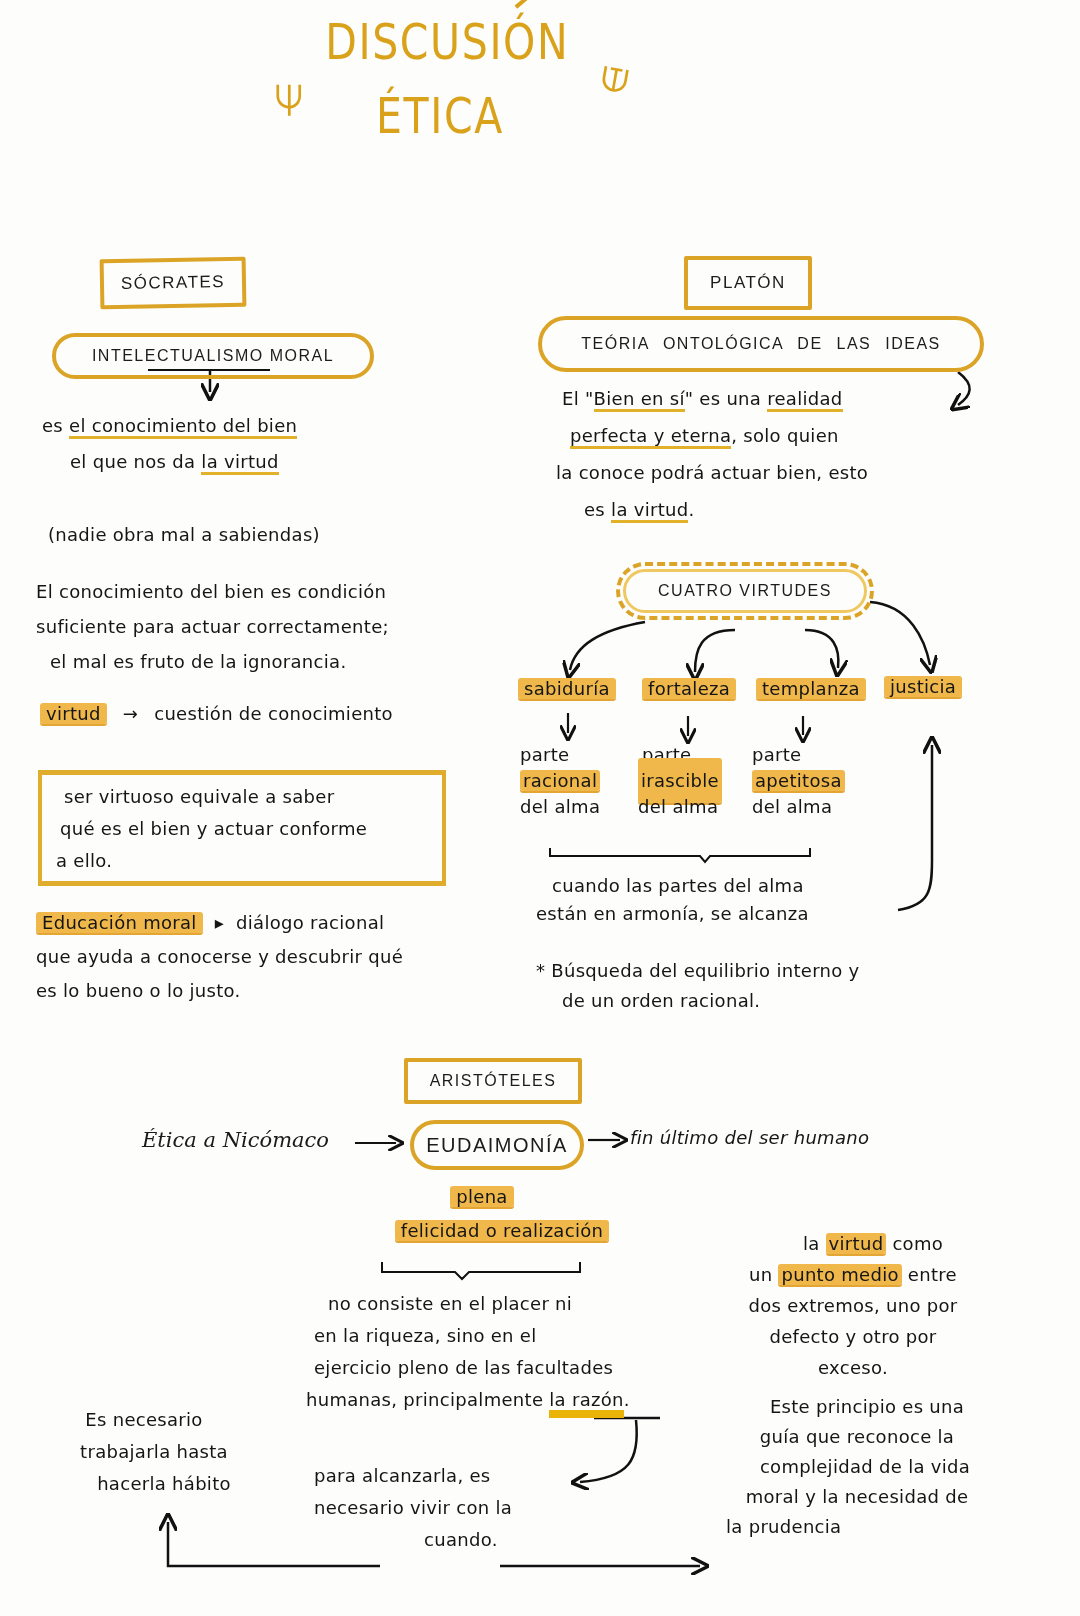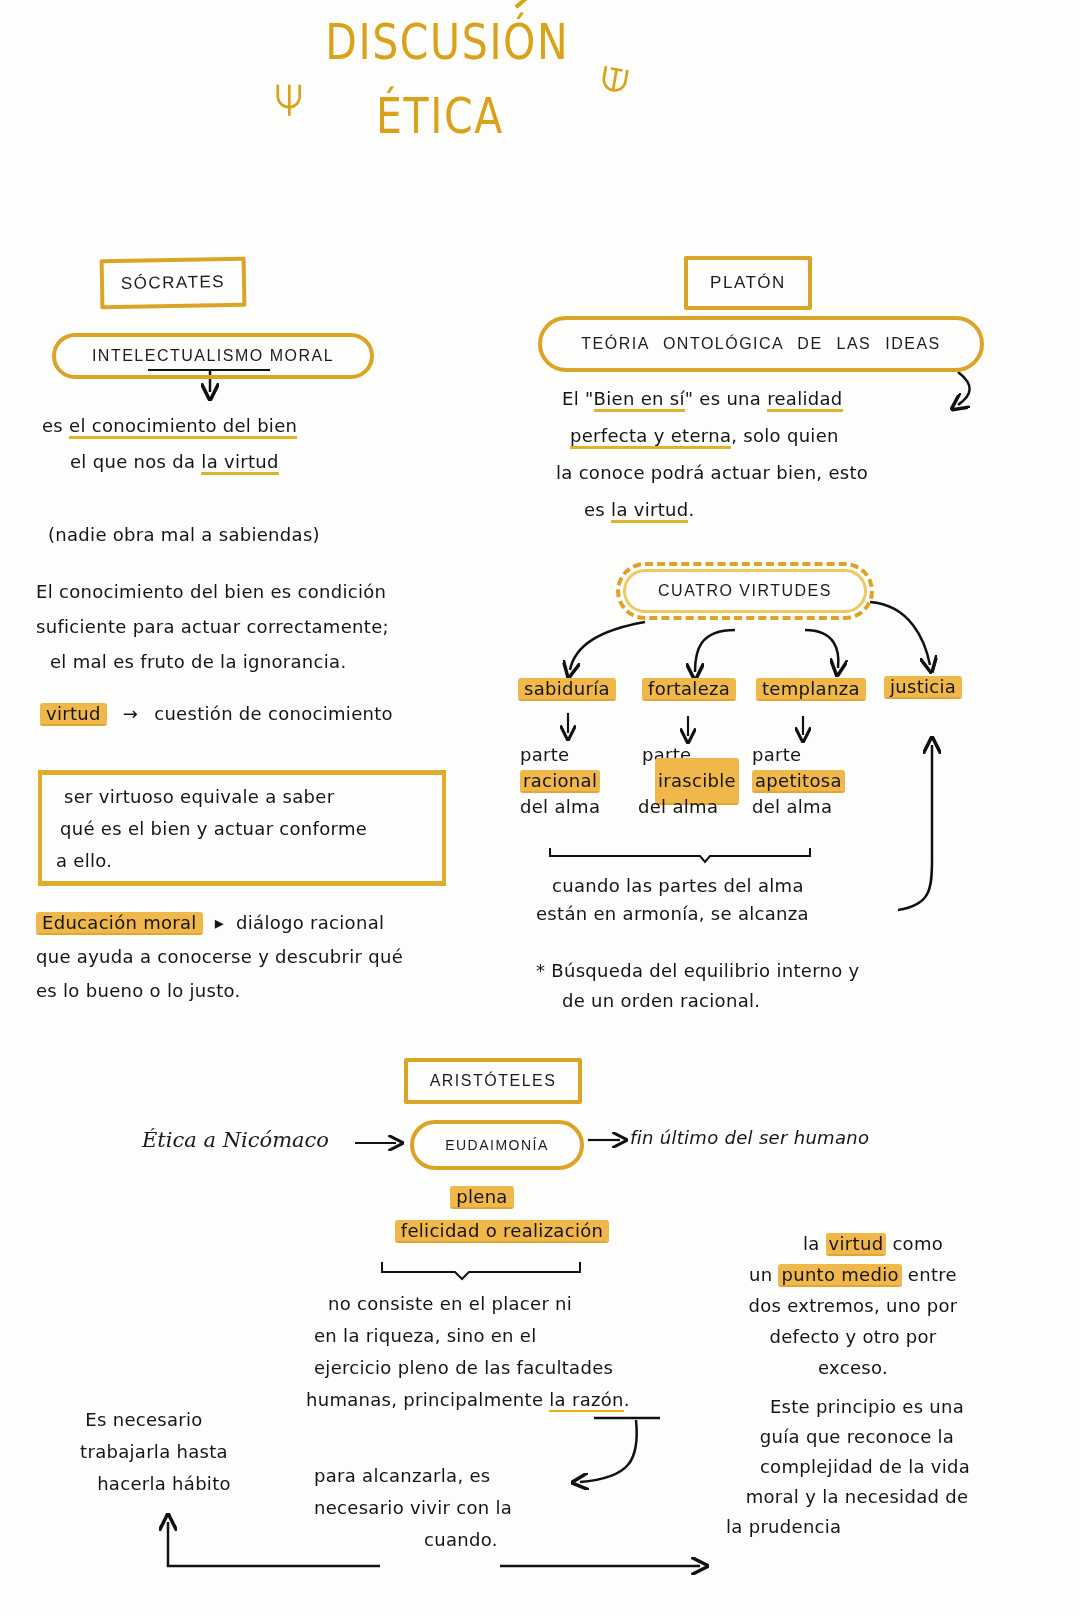--- a/index.html
+++ b/index.html
@@ -10,21 +10,21 @@
     color: #1a1a1a;
   }
   .abs { position: absolute; }
   .hw { font-family: "DejaVu Sans", sans-serif; font-size: 18px; line-height: 32px; white-space: nowrap; color: #151515; letter-spacing: 0.3px; }
   .caps { font-family: "Liberation Sans", sans-serif; text-transform: uppercase; letter-spacing: 1.5px; font-size: 17px; color: #1c1c1c; }
   .title { font-family: "DejaVu Sans", sans-serif; color: #d9a21a; font-size: 50px; font-weight: 400; letter-spacing: 2px; line-height: 60px; text-align: center; transform: scaleX(0.82); }
   .box { border: 4px solid #dba426; border-radius: 2px; display: flex; align-items: center; justify-content: center; }
   .pill { border: 4px solid #dba426; border-radius: 40px; display: flex; align-items: center; justify-content: center; }
   .hl { background: #f0b84a; padding: 0 6px; border-radius: 3px; box-shadow: 0 2px 0 #e3a534; }
   .ul { border-bottom: 3px solid #e0b129; }
-  .ulk { border-bottom: 2px solid #eab308; }
+  .ulk { border-bottom: 8px solid #eab308; }
   .cloud {
     border: 4px dashed #dba426; border-radius: 30px;
     outline: 3px solid #f0c862; outline-offset: -10px;
     display: flex; align-items: center; justify-content: center;
   }
   .italic { font-family: "DejaVu Serif", serif; font-style: italic; font-size: 21px; }
   svg { position: absolute; left: 0; top: 0; overflow: visible; }
 </style>
 </head>
 <body>
@@ -145,21 +145,21 @@
 <div class="abs hw" style="left:756px; top:673px;"><span class="hl">templanza</span></div>
 <div class="abs hw" style="left:884px; top:671px;"><span class="hl">justicia</span></div>
 
 <div class="abs hw" style="left:520px; top:742px; line-height:26px;">
   <div>parte</div>
   <div><span class="hl" style="padding:0 3px;">racional</span></div>
   <div>del alma</div>
 </div>
 <div class="abs hw" style="left:638px; top:742px; line-height:26px;">
   <div style="padding-left:4px;">parte</div>
-  <div><span class="hl" style="padding:12px 3px;margin-left:17px;">irascible</span></div>
+  <div><span class="hl" style="padding:12px 3px;">irascible</span></div>
   <div>del alma</div>
 </div>
 <div class="abs hw" style="left:752px; top:742px; line-height:26px;">
   <div>parte</div>
   <div><span class="hl" style="padding:0 3px;">apetitosa</span></div>
   <div>del alma</div>
 </div>
 
 <div class="abs hw" style="left:536px; top:872px; line-height:28px;">
   <div style="padding-left:16px;">cuando las partes del alma</div>
@@ -168,21 +168,21 @@
 <div class="abs hw" style="left:536px; top:956px; line-height:30px;">
   <div>* Búsqueda del equilibrio interno y</div>
   <div style="padding-left:26px;">de un orden racional.</div>
 </div>
 
 <div class="abs box" style="left:404px; top:1058px; width:170px; height:38px;">
   <span class="caps" style="font-size:16px;">ARISTÓTELES</span>
 </div>
 <div class="abs italic" style="left:142px; top:1128px;">Ética a Nicómaco</div>
 <div class="abs pill" style="left:410px; top:1120px; width:166px; height:42px;">
-  <span class="caps" style="font-size:14px;">EUDAIMONÍA</span>
+  <span class="caps" style="font-size:20px;">EUDAIMONÍA</span>
 </div>
 <div class="abs hw" style="left:630px; top:1122px;font-style:italic;">fin último del ser humano</div>
 
 <div class="abs hw" style="left:372px; top:1180px; line-height:34px; text-align:center; width:260px;">
   <div style="padding-right:40px;"><span class="hl">plena</span></div>
   <div><span class="hl">felicidad o realización</span></div>
 </div>
 
 <div class="abs hw" style="left:314px; top:1288px; line-height:32px;">
   <div style="padding-left:14px;">no consiste en el placer ni</div>

